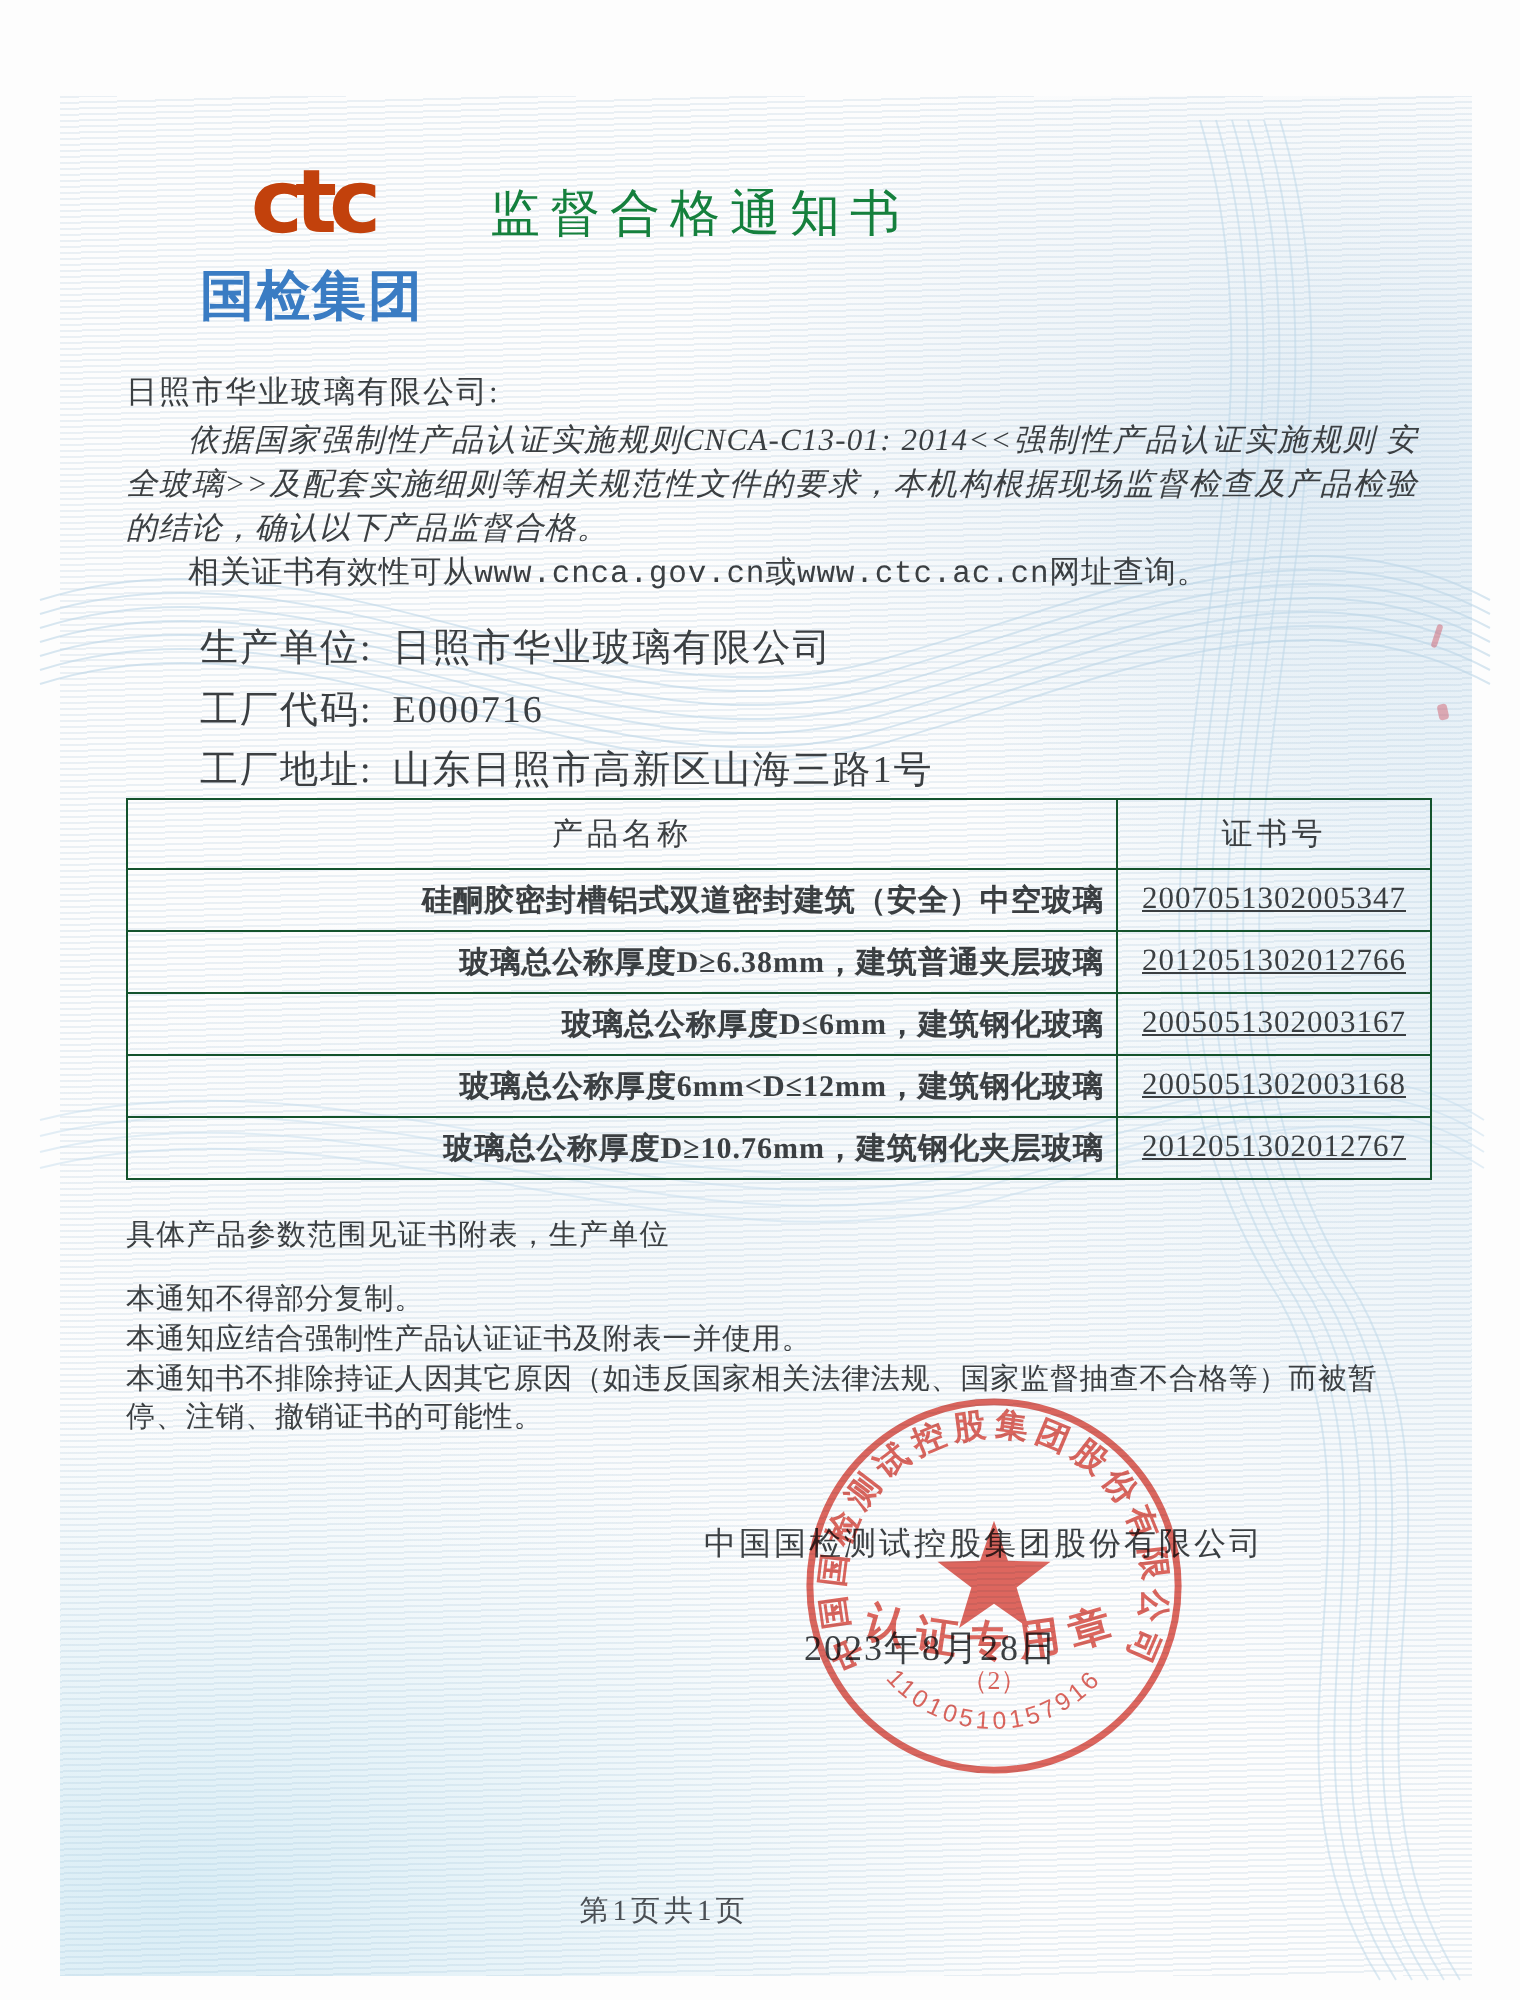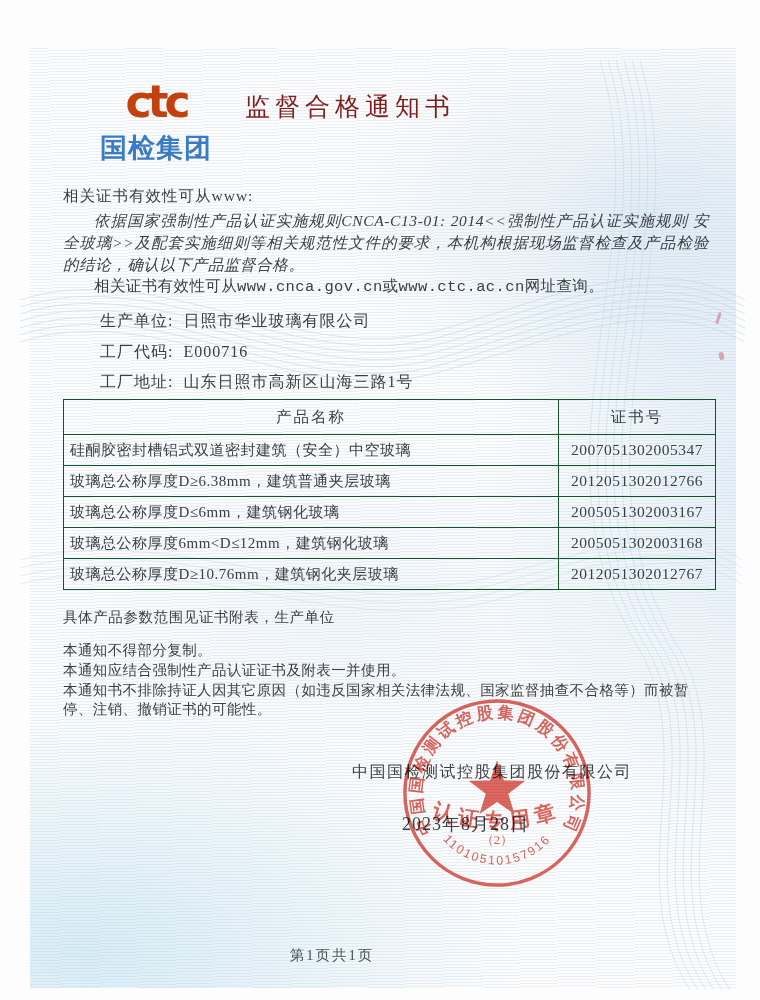--- a/index.html
+++ b/index.html
@@ -32,48 +32,48 @@
     font-family:"DejaVu Sans","Liberation Sans",sans-serif;
     font-weight:bold;font-size:44px;line-height:52px;letter-spacing:-4px;
     color:#c2410c;
   }
   .logo-cn{
     font-family:"DejaVu Sans","Liberation Sans",sans-serif;
     font-weight:bold;font-size:27px;letter-spacing:1px;color:#3a7cc3;margin-top:2px;
   }
   .doc-title{
     position:absolute;left:0;right:60px;top:90px;text-align:center;
-    font-size:25px;letter-spacing:5px;color:#7f1d1d;
+    font-size:25px;letter-spacing:5px;color:#15803d;
   }
 
   
   .addressee{position:absolute;left:63px;top:186px;font-size:15.5px;letter-spacing:1px;}
   .para1{
     position:absolute;left:63px;top:210px;width:646px;
     font-size:15.5px;line-height:22px;letter-spacing:.6px;
     text-indent:2em;text-align:justify;font-style:italic;
   }
   .para2{position:absolute;left:63px;top:276px;width:646px;font-size:15.5px;text-indent:2em;letter-spacing:.4px;font-family:Liberation Mono, monospace;}
 
-  .field{position:absolute;left:100px;font-size:16px;letter-spacing:1px;}
+  .field{position:absolute;left:100px;font-size:19px;letter-spacing:1px;}
   .field .lbl{margin-right:10px;}
   .f0{top:311px;}.f1{top:342px;}.f2{top:372px;}
 
   
   table.products{
     position:absolute;left:63px;top:399px;width:653px;
     border-collapse:collapse;font-size:15px;
   }
   table.products th,table.products td{
     border:1px solid #14532d;
     height:30px;padding:0 6px;letter-spacing:.5px;
   }
   table.products th{height:34px;font-weight:normal;text-align:center;font-size:15.5px;letter-spacing:2px;}
-  td.pname{text-align:left;padding-left:9px;width:482px;}
-  td.pcert{text-align:center;font-size:15.5px;}
+  td.pname{text-align:right;padding-left:9px;width:482px;font-weight:bold;}
+  td.pcert{text-align:center;font-size:15.5px;text-decoration:underline;}
 
   
   .note-blank{position:absolute;left:63px;top:608px;font-size:14.5px;letter-spacing:.6px;}
   .notes{position:absolute;left:63px;top:641px;width:640px;font-size:14.5px;line-height:19px;letter-spacing:.4px;}
   .notes div{margin:0 0 1px 0;}
 
   
   .sig-company{position:absolute;left:352px;top:762px;font-size:16px;letter-spacing:1.5px;}
   .sig-date{position:absolute;left:402px;top:812px;font-size:18px;letter-spacing:1px;}
 
@@ -123,21 +123,21 @@
 
   <div class="scan-mark mark-a"></div>
   <div class="scan-mark mark-b"></div>
 
   <div class="logo">
     <div class="logo-brand">ctc</div>
     <div class="logo-cn">国检集团</div>
   </div>
   <div class="doc-title">监督合格通知书</div>
 
-  <div class="addressee">相关证书有效性可从www:</div>
+  <div class="addressee">日照市华业玻璃有限公司:</div>
   <div class="para1">依据国家强制性产品认证实施规则CNCA-C13-01: 2014&lt;&lt;强制性产品认证实施规则 安全玻璃&gt;&gt;及配套实施细则等相关规范性文件的要求，本机构根据现场监督检查及产品检验的结论，确认以下产品监督合格。</div>
   <div class="para2">相关证书有效性可从www.cnca.gov.cn或www.ctc.ac.cn网址查询。</div>
 
   <div class="field f0">
     <span class="lbl">生产单位:</span><span>日照市华业玻璃有限公司</span>
   </div>
   <div class="field f1">
     <span class="lbl">工厂代码:</span><span>E000716</span>
   </div>
   <div class="field f2">

